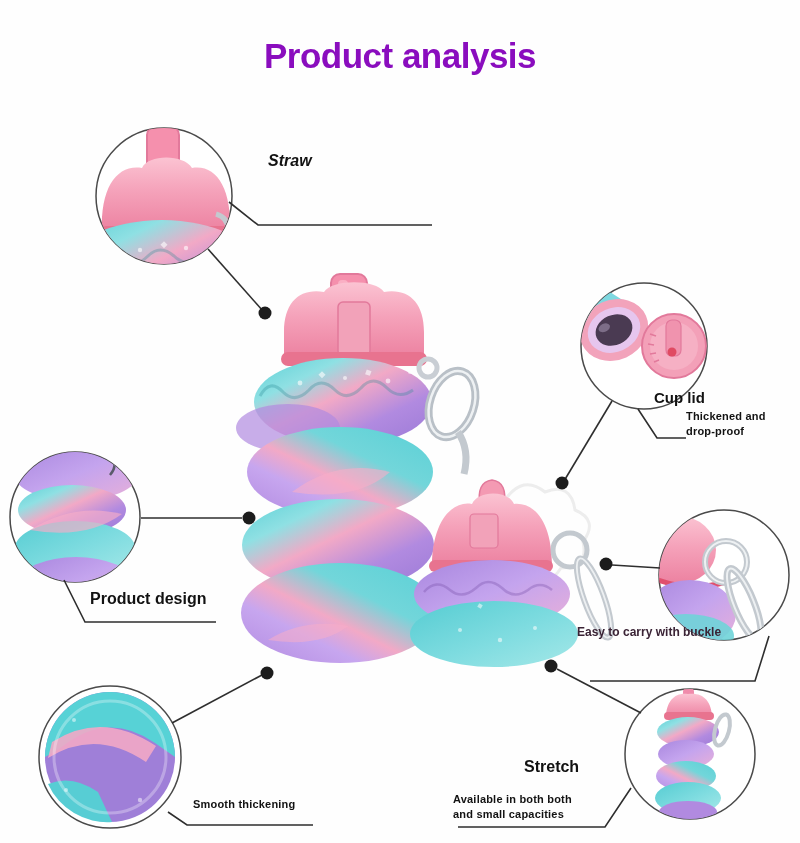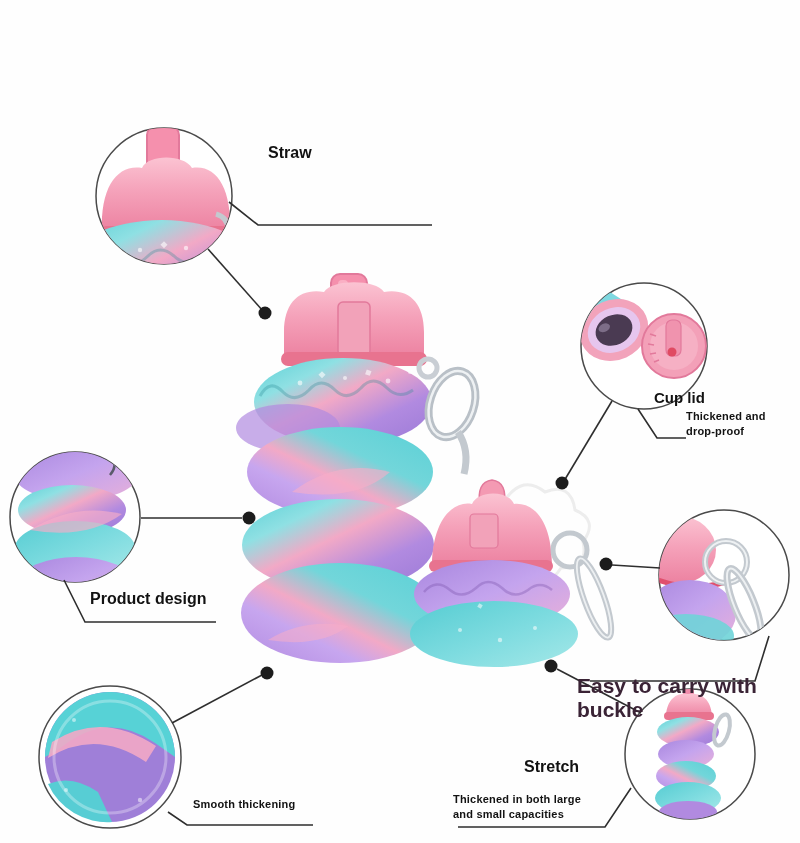--- a/index.html
+++ b/index.html
@@ -7,26 +7,26 @@
     position:relative;width:800px;height:843px;background:#fefefe;overflow:hidden;
     font-family:"Liberation Sans","DejaVu Sans",sans-serif;color:#111;
   }
   .title{
     position:absolute;left:0;right:0;top:36px;text-align:center;
     font-size:35px;font-weight:bold;letter-spacing:-.5px;color:var(--c-title,#8a0dbe);
   }
   .lbl{position:absolute;font-weight:bold;color:#121212;}
   .h1lbl{font-size:16px;}
   .sub{font-size:11px;letter-spacing:.2px;line-height:1.4;}
-  .straw-label{left:268px;top:144px;}
+  .straw-label{left:268px;top:152px;font-style:italic;}
   .straw-desc{left:268px;top:195px;}
   .cuplid-label{left:654px;top:389px;font-size:15px;}
   .cuplid-desc{left:686px;top:409px;width:95px;font-size:11px;}
   .foldable-label{left:90px;top:590px;}
-  .easy-label{left:577px;top:674px;font-size:21px;color:var(--c-buckle-heading,#3a2335);}
+  .easy-label{left:577px;top:625px;font-size:12px;color:var(--c-buckle-heading,#3a2335);}
   .cupbottom-label{left:193px;top:750px;width:72px;font-size:15px;line-height:1.35;}
   .cupbottom-desc{left:193px;top:797px;}
   .stretch-label{left:524px;top:758px;}
   .stretch-desc{left:453px;top:792px;width:140px;}
   svg{position:absolute;left:0;top:0;}
 </style>
 </head>
 <body>
 
 <div class="canvas">
@@ -252,27 +252,28 @@
     <g fill="#1c1c1c">
       <circle cx="265" cy="313" r="6.5"></circle>
       <circle cx="562" cy="483" r="6.5"></circle>
       <circle cx="249" cy="518" r="6.5"></circle>
       <circle cx="606" cy="564" r="6.5"></circle>
       <circle cx="551" cy="666" r="6.5"></circle>
       <circle cx="267" cy="673" r="6.5"></circle>
     </g>
   </svg>
 
+  <div class="title">Product analysis</div>
 
   <div class="lbl h1lbl straw-label">Straw</div>
 
   <div class="lbl cuplid-label">Cup lid</div>
   <div class="lbl sub cuplid-desc">Thickened and drop-proof</div>
 
   <div class="lbl h1lbl foldable-label">Product design</div>
 
   <div class="lbl easy-label">Easy to carry with buckle</div>
 
   <div class="lbl sub cupbottom-desc">Smooth thickening</div>
 
   <div class="lbl h1lbl stretch-label">Stretch</div>
-  <div class="lbl sub stretch-desc">Thickened in both large and small capacities</div>
+  <div class="lbl sub stretch-desc">Available in both both and small capacities</div>
 </div>
 
 </body></html>

